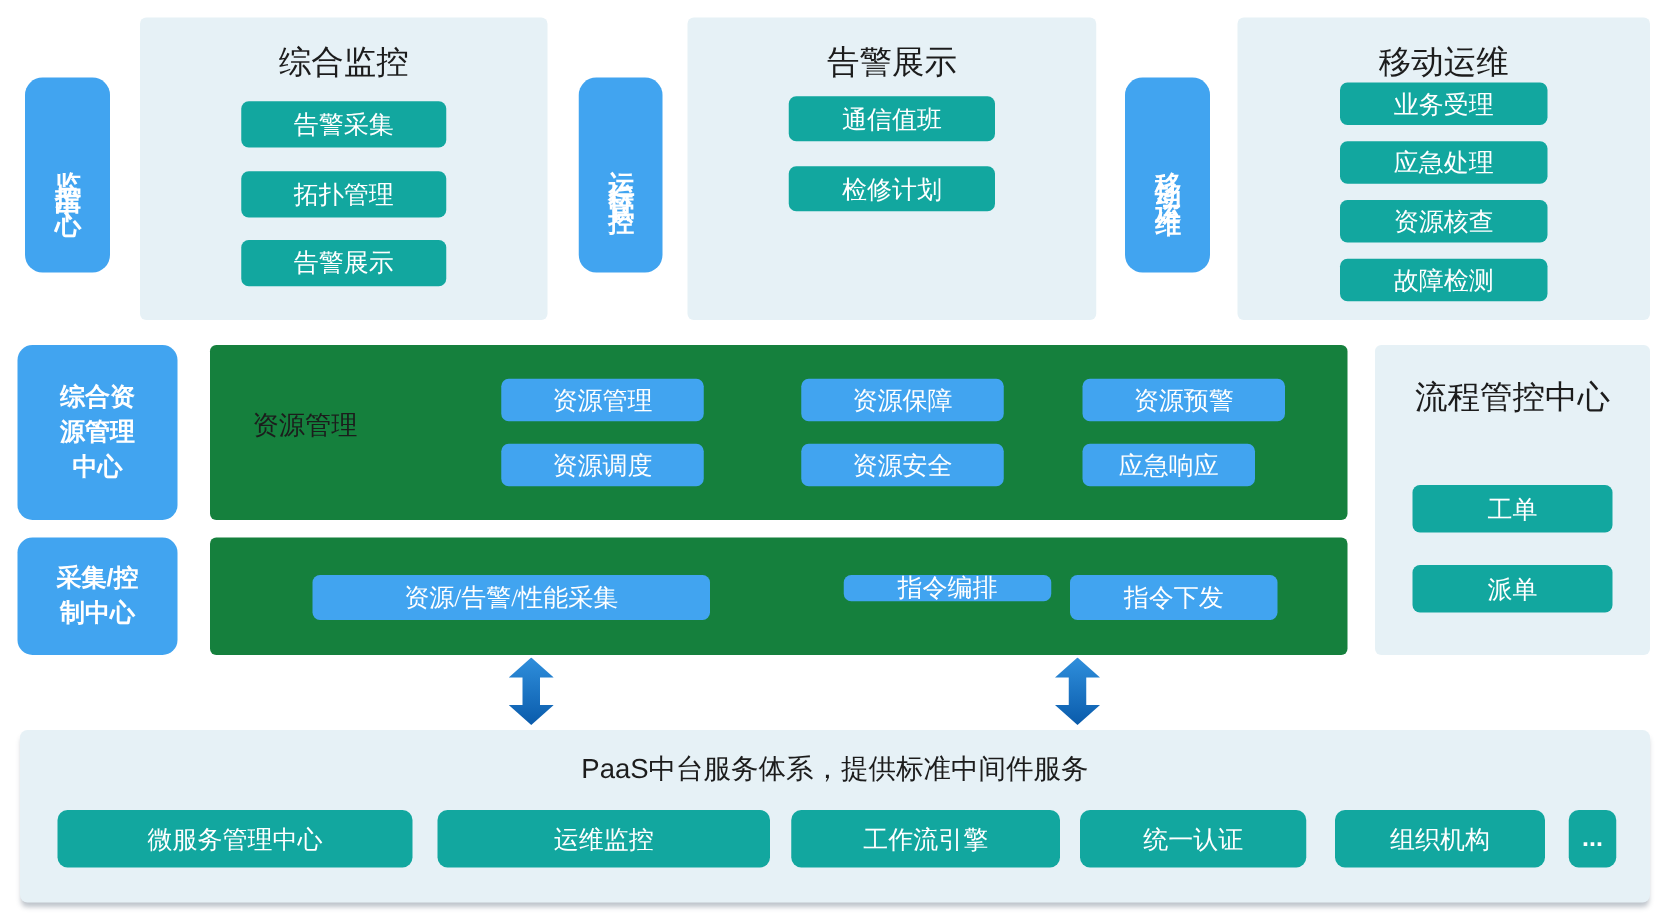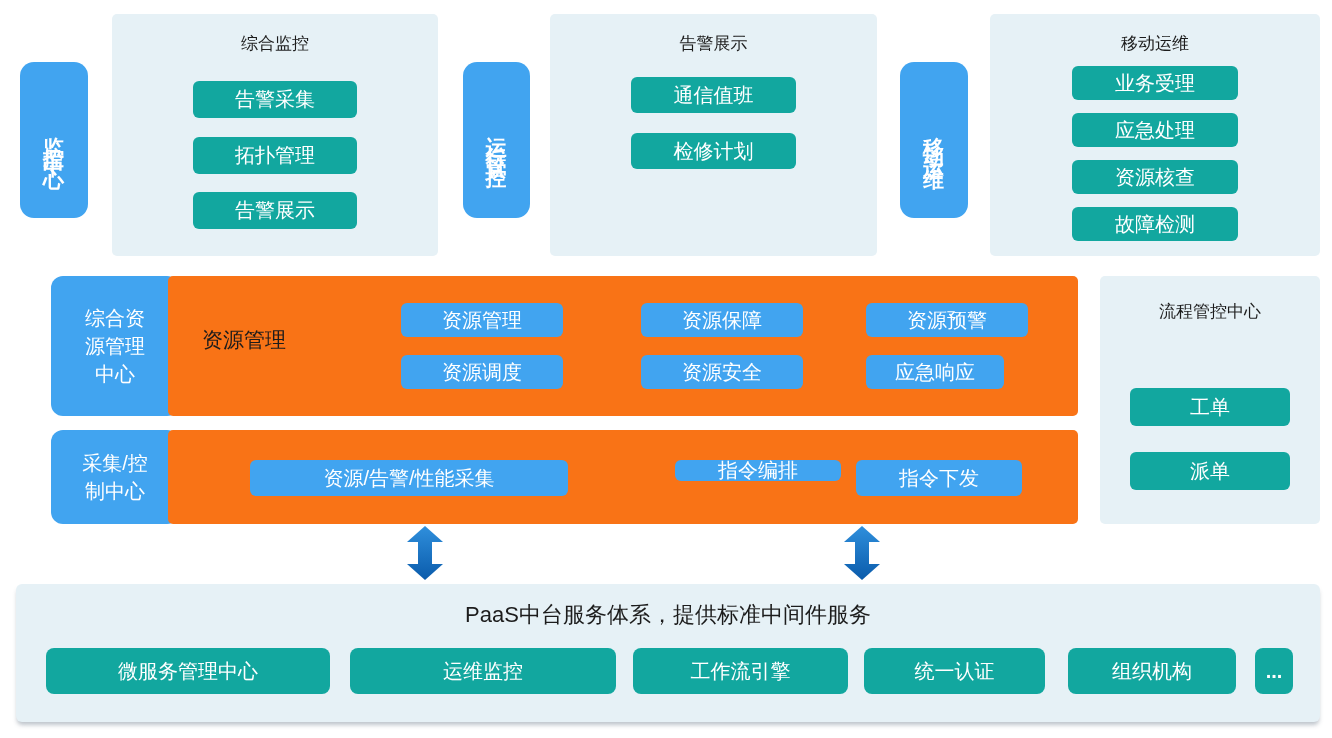--- a/index.html
+++ b/index.html
@@ -2,37 +2,37 @@
 <html><head>
 <meta charset="utf-8">
 <style>
   html,body { margin:0; padding:0; background:#ffffff; }
   .stage {
     position:relative; width:1332px; height:738px; background:#ffffff;
     font-family:"Liberation Sans", sans-serif; overflow:hidden;
   }
   .panel { position:absolute; border-radius:5px; }
   .panel.cyan { background:#e6f1f6; }
-  .panel.blue { background:#f97316; }
+  .panel.blue { background:#15803d;font-family:Liberation Serif, serif; }
   .panel-title {
     position:absolute; left:0; width:100%; text-align:center;
-    color:#1c1c1c; font-size:17px;
+    color:#1c1c1c; font-size:26px;
   }
   .side-pill {
     position:absolute; background:#41a4f0; border-radius:14px; color:#ffffff;
     display:flex; align-items:center; justify-content:center; font-weight:bold;
   }
   .vtext {
     writing-mode:vertical-rl; text-orientation:upright;
     font-size:21px; letter-spacing:10px; line-height:1;
   }
   .side-box {
     position:absolute; background:#41a4f0; border-radius:12px; color:#ffffff;
     display:flex; flex-direction:column; align-items:center; justify-content:center;
-    font-size:20px; font-weight:normal; line-height:1.4; text-align:center;margin-left:37px;
+    font-size:20px; font-weight:bold; line-height:1.4; text-align:center;
   }
   .chip {
     position:absolute; display:flex; align-items:center; justify-content:center;
     color:#ffffff; font-size:20px; border-radius:6px; white-space:nowrap;
   }
   .chip.teal { background:#12a79f; }
   .chip.blue { background:#41a4f0; }
   .chip.big  { border-radius:8px; }
   .plain-label { position:absolute; color:#1c1c1c; font-size:21px; }
   .paas-panel {

